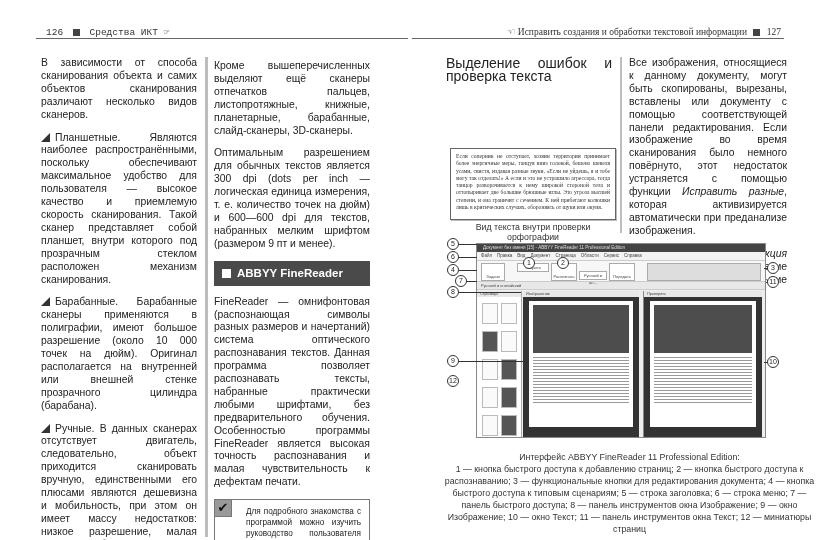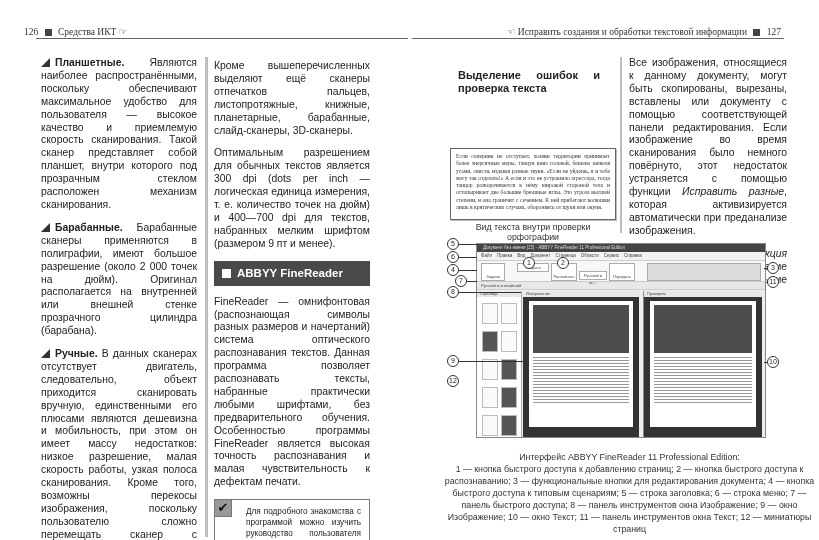--- a/index.html
+++ b/index.html
@@ -1,29 +1,29 @@
 <!DOCTYPE html>
 <html><head>
 <meta charset="utf-8">
 <style>
   html,body{margin:0;padding:0;background:#fff;}
   body{width:819px;height:540px;position:relative;overflow:hidden;font-family:"Liberation Sans",sans-serif;color:#222;}
   .hdr{position:absolute;top:0;height:40px;font-family:"Liberation Serif",serif;font-size:9.5px;color:#333;}
-  .hdr-left{left:24px;top:26px;}
+  .hdr-left{left:46px;top:26px;font-family:Liberation Mono, monospace;}
   .hdr-right{right:38px;top:26px;text-align:right;}
   .hdr-line{position:absolute;top:38px;height:1px;background:#666;}
   .sq{display:inline-block;width:7px;height:7px;background:#444;margin:0 4px;vertical-align:middle;}
   .col{position:absolute;font-size:10.4px;line-height:12.9px;text-align:justify;}
   .col p{margin:0 0 10px 0;}
   .banner{background:#4a4a4a;color:#fff;font-weight:bold;font-size:11.5px;padding:6px 8px;margin-bottom:10px;}
   .banner .bsq{display:inline-block;width:9px;height:9px;background:#fff;margin-right:6px;vertical-align:-1px;}
   .vbar{position:absolute;width:3px;background:#bdbdbd;}
   .tri{display:inline-block;width:0;height:0;border-left:9px solid transparent;border-bottom:9px solid #333;margin-right:5px;vertical-align:-1px;}
-  b{font-weight:bold;}
-  h3{margin:12px;font-size:11px;line-height:12.6px;font-weight:bold;}
+  b{font-weight:normal;}
+  h3{margin:0;font-size:14px;line-height:12.6px;font-weight:normal;}
   .tip{border:1px solid #777;display:flex;margin:4px 0 12px 0;}
   .tip .chk{width:16px;height:16px;background:#999;border-right:1px solid #777;border-bottom:1px solid #777;display:flex;align-items:center;justify-content:center;font-size:13px;color:#111;}
   .tip .tiptext{font-size:8.2px;line-height:11px;padding:6px 8px 6px 14px;text-align:justify;flex:1;}
   .sample{position:absolute;left:450px;top:148px;width:166px;height:72px;border:1px solid #666;box-shadow:1px 1px 0 #bbb;font-family:"Liberation Serif",serif;font-size:5.6px;line-height:7.3px;padding:4px 5px;box-sizing:border-box;text-align:justify;color:#333;overflow:hidden;}
   .sample-cap{position:absolute;left:450px;top:222px;width:166px;text-align:center;font-size:8.8px;color:#333;}
   .app{position:absolute;left:476px;top:243px;width:288px;height:193px;border:1px solid #888;background:#eee;overflow:hidden;}
   .app .title{height:8px;background:#444;color:#ddd;font-size:4.5px;line-height:8px;padding-left:6px;}
   .app .menu{height:8px;background:#f3f3f3;font-size:4.5px;line-height:8px;padding-left:4px;color:#444;border-bottom:1px solid #ccc;}
   .app .menu span{margin-right:5px;}
   .app .ribbon{height:20px;background:#f7f7f7;border-bottom:1px solid #ccc;position:relative;}
@@ -54,30 +54,31 @@
 <div class="hdr hdr-right">
   <span>☜</span>
   <span>Исправить создания и обработки текстовой информации</span>
   <span class="sq"></span>
   <span>127</span>
 </div>
 <div class="hdr-line" style="left:36px;width:372px;"></div>
 <div class="hdr-line" style="left:412px;width:372px;"></div>
 
 <div class="col" style="left:41px;top:57px;width:156px;">
+  <p>В зависимости от способа сканирования объекта и самих объектов сканирования различают несколько видов сканеров.</p>
   <p><span class="tri"></span><b>Планшетные.</b><span> Являются наиболее распространёнными, поскольку обеспечивают максимальное удобство для пользователя — высокое качество и приемлемую скорость сканирования. Такой сканер представляет собой планшет, внутри которого под прозрачным стеклом расположен механизм сканирования.</span></p>
-  <p><span class="tri"></span><b>Барабанные.</b><span> Барабанные сканеры применяются в полиграфии, имеют большое разрешение (около 2 000 точек на дюйм). Оригинал располагается на внутренней или внешней стенке прозрачного цилиндра (барабана).</span></p>
+  <p><span class="tri"></span><b>Барабанные.</b><span> Барабанные сканеры применяются в полиграфии, имеют большое разрешение (около 10 000 точек на дюйм). Оригинал располагается на внутренней или внешней стенке прозрачного цилиндра (барабана).</span></p>
   <p><span class="tri"></span><b>Ручные.</b><span> В данных сканерах отсутствует двигатель, следовательно, объект приходится сканировать вручную, единственными его плюсами являются дешевизна и мобильность, при этом он имеет массу недостатков: низкое разрешение, малая скорость работы, узкая полоса сканирования. Кроме того, возможны перекосы изображения, поскольку пользователю сложно перемещать сканер с постоянной скоростью.</span></p>
 
 </div>
 <div class="vbar" style="left:205px;top:57px;height:480px;"></div>
 
 <div class="col" style="left:214px;top:60px;width:156px;">
   <p>Кроме вышеперечисленных выделяют ещё сканеры отпечатков пальцев, листопротяжные, книжные, планетарные, барабанные, слайд-сканеры, 3D-сканеры.</p>
-  <p>Оптимальным разрешением для обычных текстов является 300 dpi (dots per inch — логическая единица измерения, т. е. количество точек на дюйм) и 400—700 dpi для текстов, набранных мелким шрифтом (размером 9 пт и менее).</p>
+  <p>Оптимальным разрешением для обычных текстов является 300 dpi (dots per inch — логическая единица измерения, т. е. количество точек на дюйм) и 600—600 dpi для текстов, набранных мелким шрифтом (размером 9 пт и менее).</p>
   <div class="banner">
     <span class="bsq"></span><span>ABBYY FineReader</span>
   </div>
   <p>FineReader — омнифонтовая (распознающая символы разных размеров и начертаний) система оптического распознавания текстов. Данная программа позволяет распознавать тексты, набранные практически любыми шрифтами, без предварительного обучения. Особенностью программы FineReader является высокая точность распознавания и малая чувствительность к дефектам печати.</p>
   <div class="tip">
     <div class="chk">✔</div>
     <div class="tiptext">Для подробного знакомства с программой можно изучить руководство пользователя ABBYY FineReader на официальном сайте.</div>
   </div>
 
 </div>

